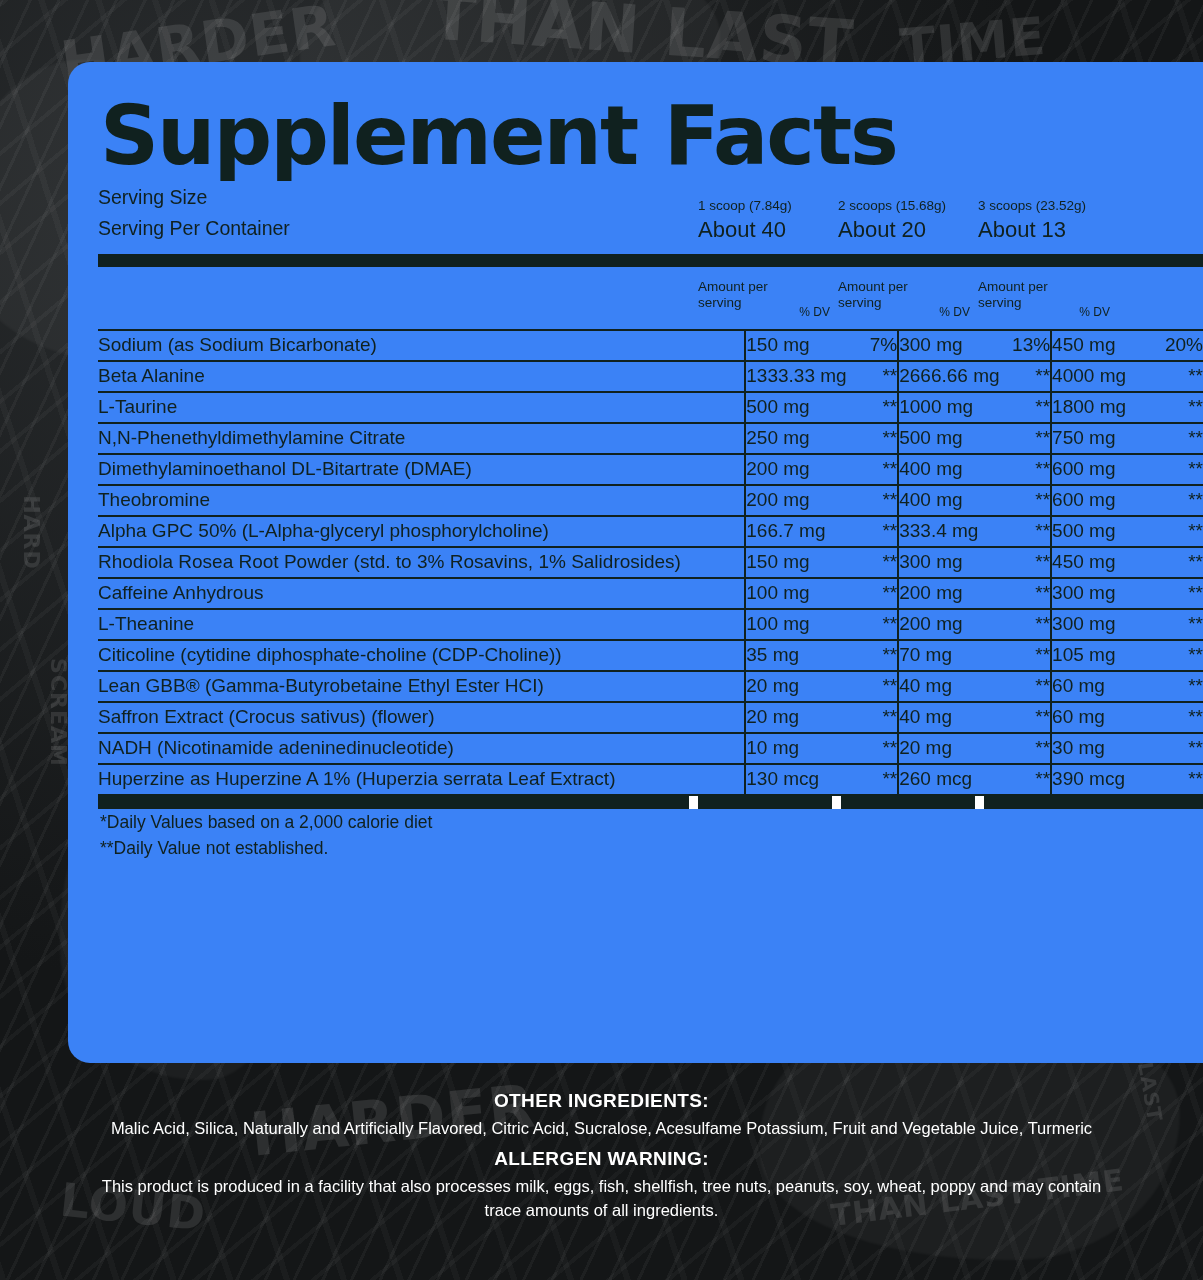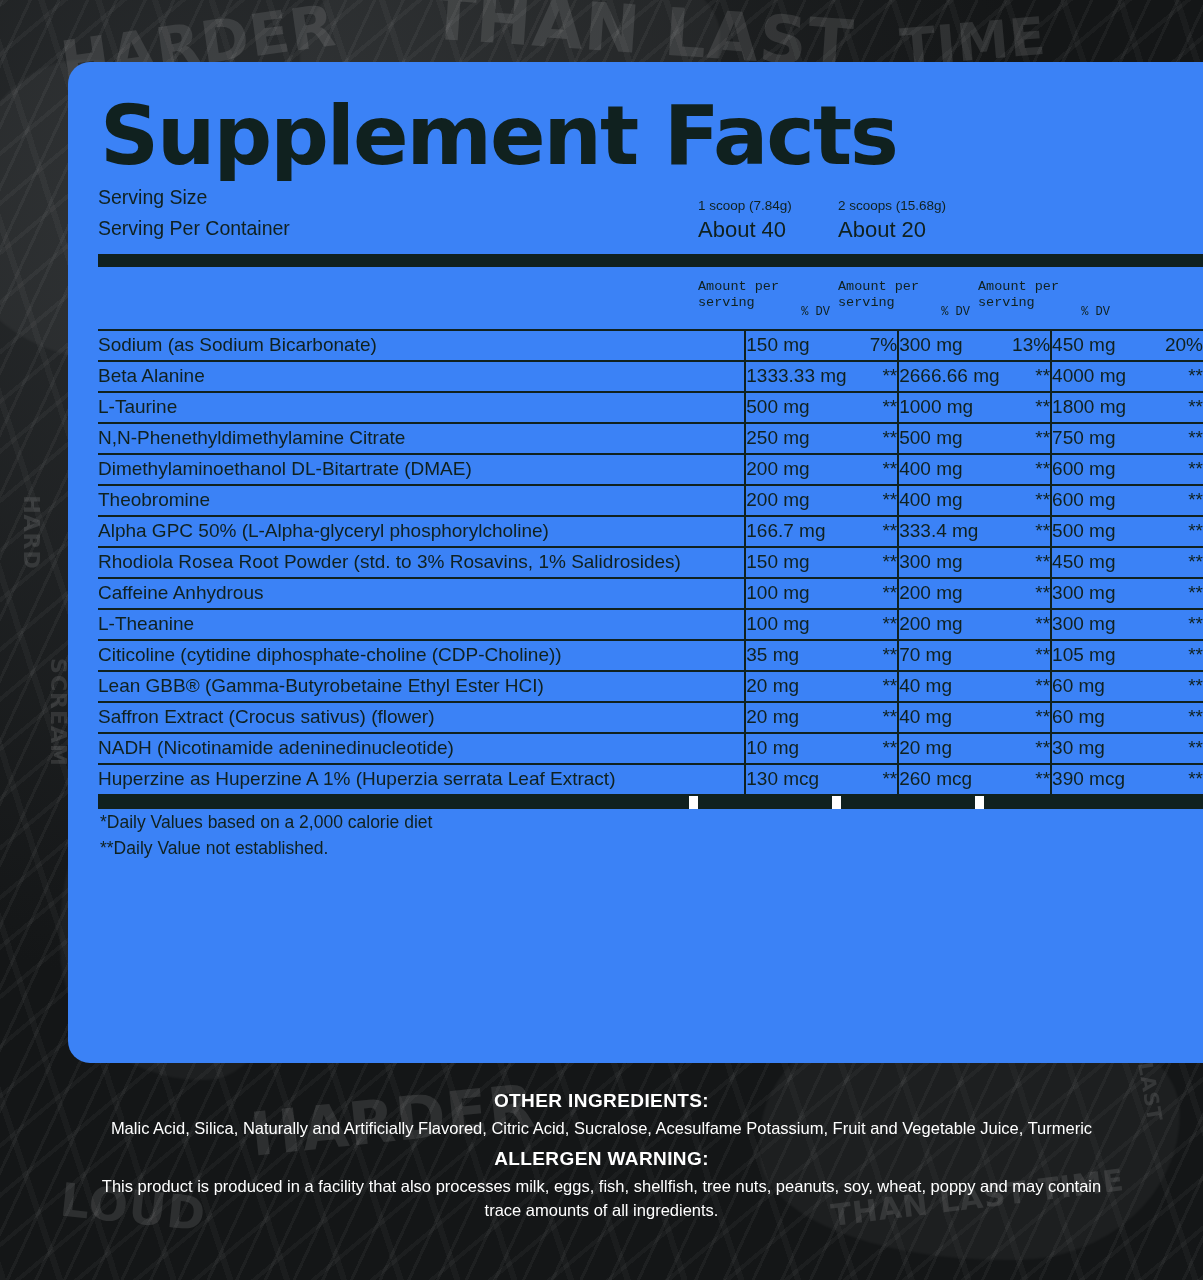--- a/index.html
+++ b/index.html
@@ -106,21 +106,20 @@
   .aps-row {
     display: flex;
     margin-top: 12px;
   }
   .aps-spacer { width: 600px; }
   .aps-cols { display: flex; flex: 1; }
   .aps-col {
     width: 140px;
     position: relative;
     height: 48px;
-    font-family: Liberation Mono, monospace;
   }
   .aps-col .aps-label {
     font-size: 13.5px;
     line-height: 16px;
     color: #10211f;
     width: 86px;
   }
   .aps-col .dv-label {
     position: absolute;
     right: 8px;
@@ -231,20 +230,24 @@
     </div>
     <div class="serving-cols">
       <div class="serving-col">
         <div class="small">1 scoop (7.84g)</div>
         <div class="big">About 40</div>
       </div>
       <div class="serving-col">
         <div class="small">2 scoops (15.68g)</div>
         <div class="big">About 20</div>
       </div>
+      <div class="serving-col">
+        <div class="small">3 scoops (23.52g)</div>
+        <div class="big">About 13</div>
+      </div>
     </div>
   </div>
 
   <div class="rule-thick"></div>
 
   <div class="aps-row">
     <div class="aps-spacer"></div>
     <div class="aps-cols">
       <div class="aps-col">
         <div class="aps-label">Amount per serving</div>

